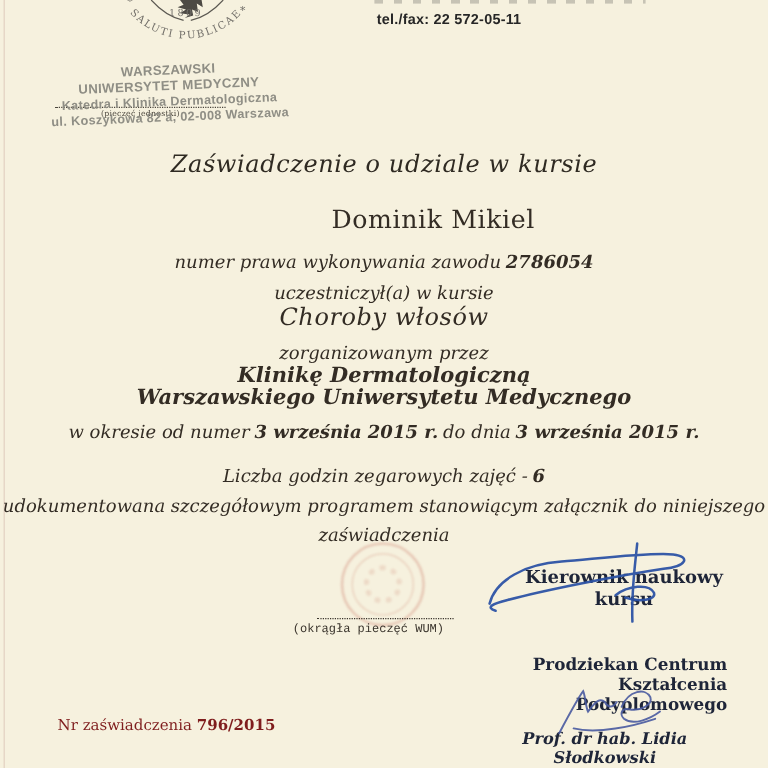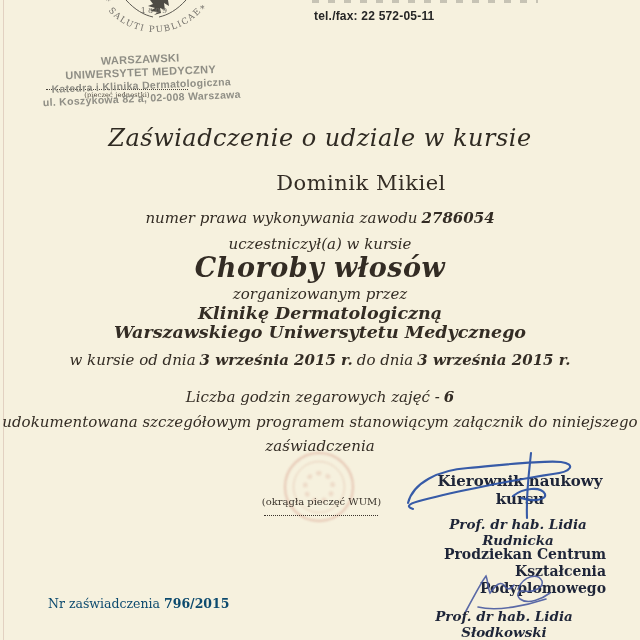--- a/index.html
+++ b/index.html
@@ -24,61 +24,61 @@
   .stamp{position:absolute;left:28px;top:53px;width:226px;text-align:center;z-index:2;
     font-family:"Liberation Sans",sans-serif;font-weight:700;color:#8f8e85;
     transform:rotate(-2.4deg);letter-spacing:.3px;}
   .stamp .s1{font-size:11px;line-height:13px;}
   .stamp .s2{font-size:11px;line-height:13px;}
   .stamp .s3{font-size:10.5px;line-height:13px;}
   .stamp .s4{font-size:10.5px;line-height:13px;}
 
   
   .cline{position:absolute;left:0;width:640px;text-align:center;}
-  .title{top:124px;font-size:24px;font-style:italic;color:#2f2a22;letter-spacing:.5px;}
+  .title{top:124px;font-size:20px;font-style:italic;color:#2f2a22;letter-spacing:.5px;}
   .pname{top:171px;font-size:21px;font-weight:400;letter-spacing:.5px;padding-left:41px;}
   .t15{font-size:15px;font-style:italic;}
   .license{top:209px;}
   .particip{top:235px;}
-  .course{top:252px;font-size:27px;font-weight:700;font-style:italic;letter-spacing:.5px;}
+  .course{top:252px;font-size:20px;font-weight:400;font-style:italic;letter-spacing:.5px;}
   .orgby{top:285px;}
   .org1{top:303px;font-size:17.5px;font-weight:700;font-style:italic;}
   .org2{top:322px;font-size:17.5px;font-weight:700;font-style:italic;}
   .period{top:351px;}
   .hours{top:388px;}
   .note1{top:413px;}
   .note2{top:437px;}
   .mix > span + span{margin-left:4px;}
   .b{font-weight:700;}
 
   
   .round-seal{position:absolute;left:284px;top:452px;width:66px;height:66px;border-radius:50%;
     border:2px solid rgba(205,130,110,.38);filter:blur(.8px);}
   .round-seal::before{content:"";position:absolute;inset:7px;border-radius:50%;
     border:1px solid rgba(205,130,110,.32);}
   .round-seal::after{content:"";position:absolute;inset:17px;border-radius:50%;
     border:5px dotted rgba(205,130,110,.20);}
   .seal-dots{position:absolute;left:264px;top:506px;width:114px;height:9px;
     border-bottom:1.5px dotted #3a342c;}
-  .seal-cap{position:absolute;left:244px;top:496px;width:155px;text-align:center;
-    font-size:10px;color:#3a342c;}
+  .seal-cap{position:absolute;left:244px;top:520px;width:155px;
+    font-size:10px;color:#3a342c;font-family:Liberation Mono, monospace;}
 
   .navy{color:#1e2538;}
   .role1{position:absolute;left:422px;top:472px;width:196px;text-align:center;
     font-size:15px;font-weight:700;}
   .name1{position:absolute;left:420px;top:516px;width:196px;text-align:center;
     font-size:13.5px;font-weight:700;font-style:italic;}
   .role2{position:absolute;left:410px;top:546px;width:196px;text-align:right;
     font-size:14px;font-weight:700;line-height:17px;}
   .name2{position:absolute;left:402px;top:608px;width:204px;text-align:center;
     font-size:13.5px;font-weight:700;font-style:italic;}
   .sig1{position:absolute;left:393px;top:448px;width:200px;height:75px;z-index:3;}
   .sig2{position:absolute;left:458px;top:571px;width:110px;height:45px;z-index:3;}
 
-  .cert-no{position:absolute;left:48px;top:596px;font-size:12.5px;color:#0c4a6e;}
+  .cert-no{position:absolute;left:48px;top:596px;font-size:12.5px;color:#7f1d1d;}
 </style>
 </head>
 <body>
 
 <div class="page">
   <div class="edge-line"></div>
   <div class="cut-remnant"></div>
 
   <svg class="emblem" viewBox="0 0 118 46">
     <defs>
@@ -118,21 +118,21 @@
     <span>numer prawa wykonywania zawodu</span><span class="b">2786054</span>
   </div>
 
   <div class="cline t15 particip">uczestniczył(a) w kursie</div>
   <div class="cline course">Choroby włosów</div>
   <div class="cline t15 orgby">zorganizowanym przez</div>
   <div class="cline org2">Warszawskiego Uniwersytetu Medycznego</div>
   <div class="cline org1">Klinikę Dermatologiczną</div>
 
   <div class="cline t15 period mix">
-    <span>w kursie od dnia</span><span class="b">3 września 2015 r.</span><span>do dnia</span><span class="b">3 września 2015 r.</span>
+    <span>w okresie od numer</span><span class="b">3 września 2015 r.</span><span>do dnia</span><span class="b">3 września 2015 r.</span>
   </div>
 
   <div class="cline t15 hours mix">
     <span>Liczba godzin zegarowych zajęć -</span><span class="b">6</span>
   </div>
 
   <div class="cline t15 note1">udokumentowana szczegółowym programem stanowiącym załącznik do niniejszego</div>
   <div class="cline t15 note2">zaświadczenia</div>
 
   <div class="round-seal"></div>
@@ -140,21 +140,20 @@
   <div class="seal-cap">(okrągła pieczęć WUM)</div>
 
   <svg class="sig1" viewBox="0 0 200 75">
     <g fill="none" stroke="#2d53a5" stroke-width="2.1" stroke-linecap="round" opacity="0.95">
       <path d="M 15 55 C 20 35, 45 22, 75 20 C 110 17, 150 12, 168 14 C 183 16, 179 24, 160 26 C 120 32, 60 44, 30 52 C 18 55, 11 58, 20 61"></path>
       <path d="M 138 5 C 136 25, 133 45, 134 70"></path>
       <path d="M 120 48 C 130 40, 148 38, 152 46 C 154 52, 140 54, 128 50"></path>
     </g>
   </svg>
   <div class="role1 navy">Kierownik naukowy kursu</div>
-  <div class="name1 navy">Prof. dr hab. Lidia Rudnicka</div>
 
   <div class="role2 navy">
     <div>Prodziekan Centrum</div>
     <div>Kształcenia Podyplomowego</div>
   </div>
   <svg class="sig2" viewBox="0 0 110 45">
     <g fill="none" stroke="#4a5ba0" stroke-width="1.6" stroke-linecap="round" opacity="0.9">
       <path d="M 8 40 C 16 25, 24 10, 28 5 C 30 10, 30 18, 32 22 C 38 14, 42 10, 46 14 C 48 18, 52 20, 56 14"></path>
       <path d="M 60 18 C 66 4, 80 2, 84 10 C 86 16, 76 22, 66 20 C 60 19, 58 24, 62 28 C 70 34, 84 28, 92 22"></path>
       <path d="M 20 36 C 40 41, 70 34, 88 28"></path>

